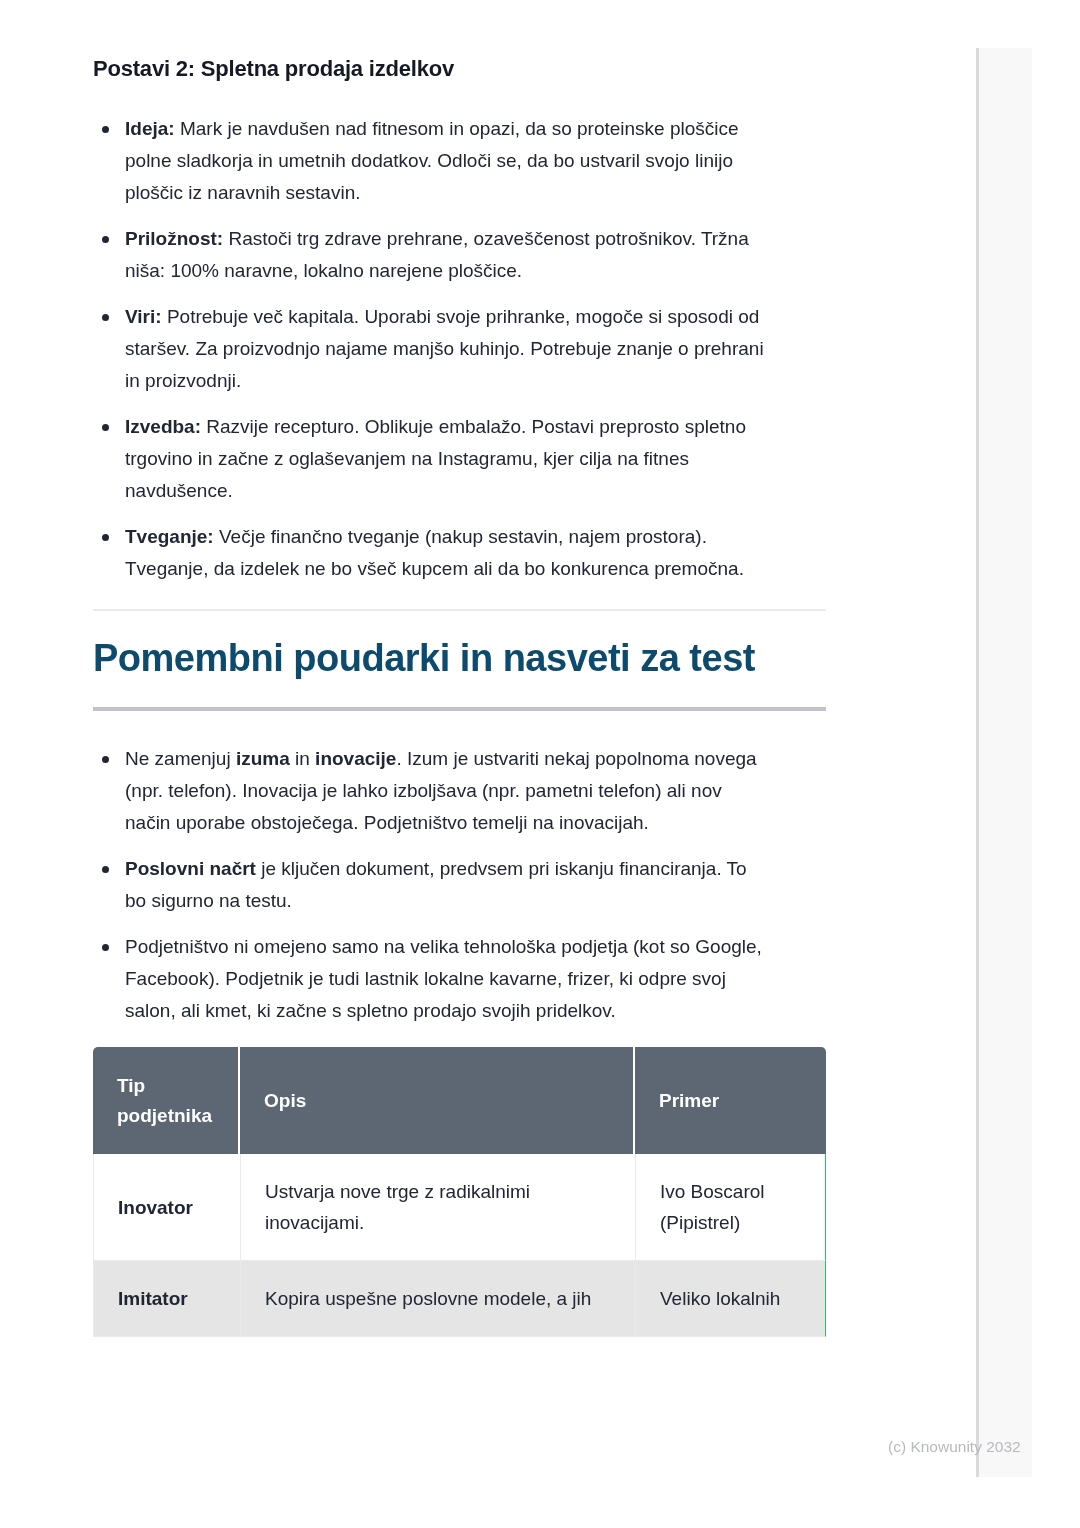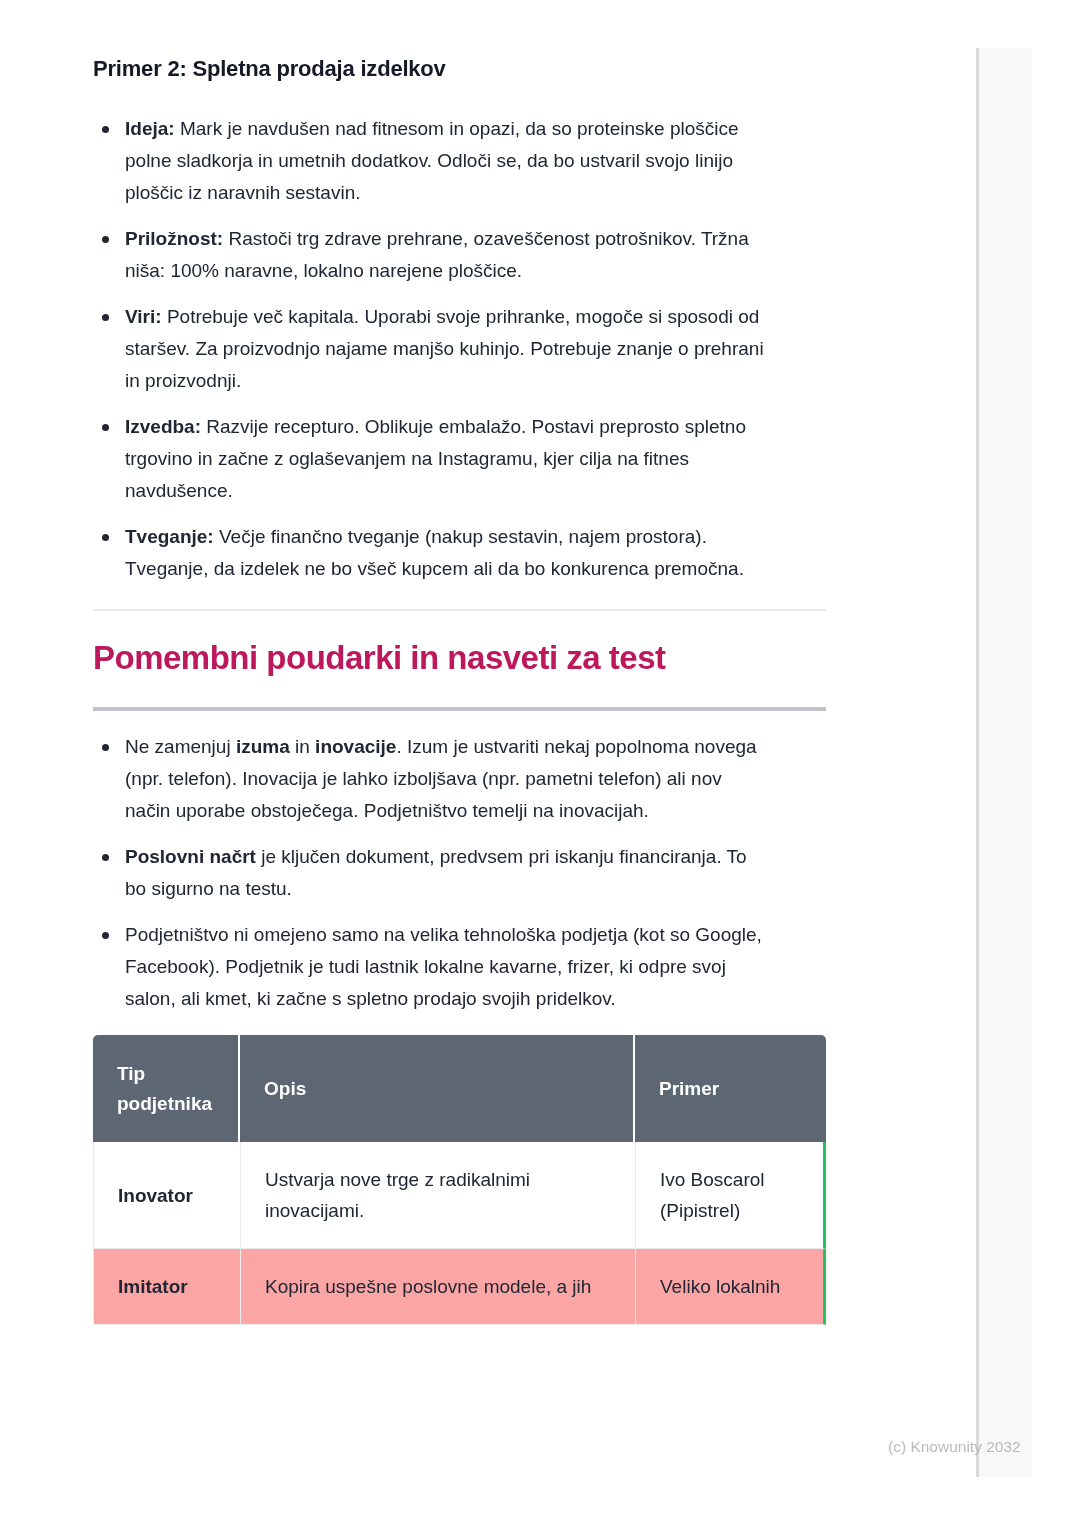--- a/index.html
+++ b/index.html
@@ -49,32 +49,32 @@
   }
   .li-text { white-space: pre-line; }
   .li-text b { font-weight: bold; }
   .divider-thin {
     margin-top: 24px;
     height: 2px;
     background: #eaebec;
   }
   .tips-title {
     margin-top: 24px;
-    font-size: 33px;
+    font-size: 38px;
     line-height: 46px;
     font-weight: bold;
-    color: #be185d;
+    color: #0c4a6e;
     letter-spacing: -0.5px;
   }
   .divider-thick {
     margin-top: 26px;
     height: 4px;
     background: #bfc3c9;
   }
-  ul.bullets.tips { margin-top: 20px; }
+  ul.bullets.tips { margin-top: 32px; }
 
   table.types-table {
     margin-top: 20px;
     width: 733px;
     border-collapse: separate;
     border-spacing: 0;
     font-size: 19px;
     table-layout: fixed;
   }
   .types-table th {
@@ -93,22 +93,22 @@
   .types-table td {
     background: #ffffff;
     border-bottom: 1px solid #e8eaed;
     border-left: 1px solid #e8eaed;
     padding: 22px 24px;
     line-height: 31px;
     vertical-align: top;
     white-space: pre-line;
     color: #202634;
   }
-  .types-table td:last-child { border-right: 3px solid #22c55e; }
-  .types-table tr.alt td { background: #fca5a5; margin-left: 12px; }
+  .types-table td:last-child { border-right: 1px solid #22c55e; }
+  .types-table tr.alt td { background: #e5e5e5; margin-left: 12px; }
   .types-table td.cell-type { font-weight: bold; vertical-align: middle; }
 
   .edge-strip {
     position: absolute;
     left: 976px; top: 48px;
     width: 56px; height: 1429px;
     background: #f8f8f9;
     border-left: 3px solid #d9dadb;
   }
   .watermark {
@@ -119,21 +119,21 @@
     z-index: 5;
     white-space: nowrap;
   }
 </style>
 </head>
 <body>
 
 <div class="page-clip">
   <div class="content">
 
-    <h2 class="example-title">Primer 2: Spletna prodaja izdelkov</h2>
+    <h2 class="example-title">Postavi 2: Spletna prodaja izdelkov</h2>
 
     <ul class="bullets">
         <li><span class="dot"></span><span class="li-text"><b>Ideja:</b><span> Mark je navdušen nad fitnesom in opazi, da so proteinske ploščice
 polne sladkorja in umetnih dodatkov. Odloči se, da bo ustvaril svojo linijo
 ploščic iz naravnih sestavin.</span></span></li>
         <li><span class="dot"></span><span class="li-text"><b>Priložnost:</b><span> Rastoči trg zdrave prehrane, ozaveščenost potrošnikov. Tržna
 niša: 100% naravne, lokalno narejene ploščice.</span></span></li>
         <li><span class="dot"></span><span class="li-text"><b>Viri:</b><span> Potrebuje več kapitala. Uporabi svoje prihranke, mogoče si sposodi od
 staršev. Za proizvodnjo najame manjšo kuhinjo. Potrebuje znanje o prehrani
 in proizvodnji.</span></span></li>

